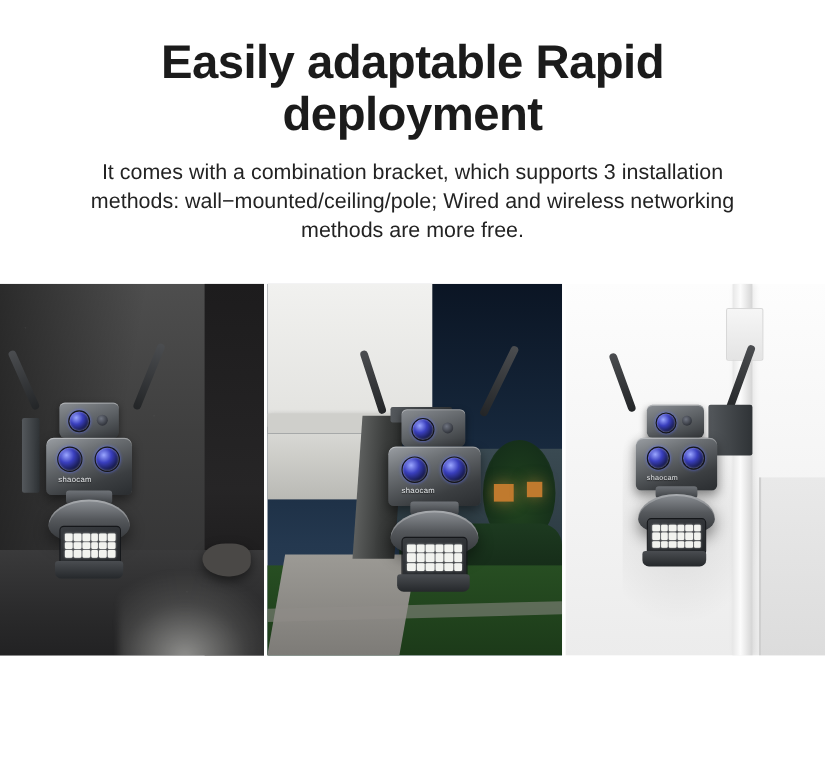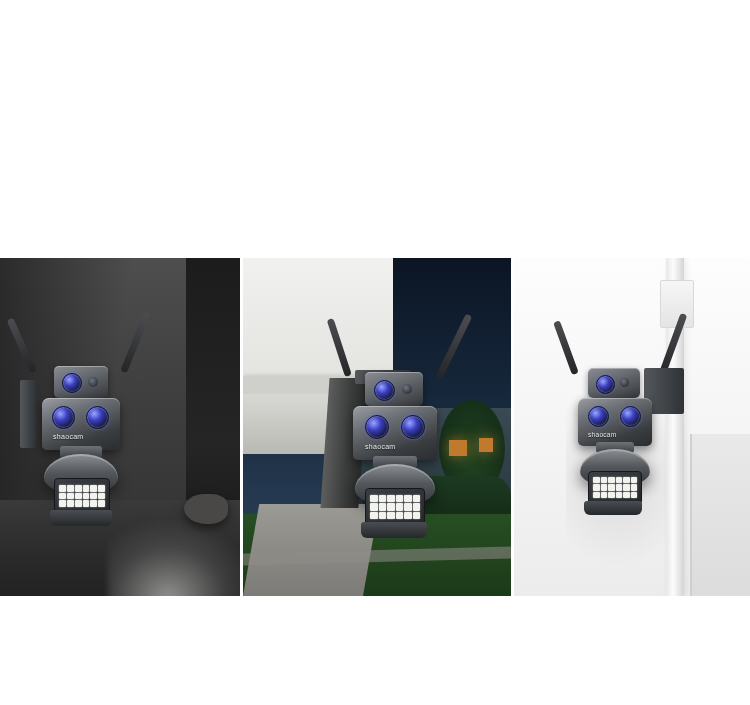--- a/index.html
+++ b/index.html
@@ -262,20 +262,24 @@
     position: absolute;
     background: linear-gradient(90deg, #54585c 0%, #2f3336 100%);
     border-radius: 2px;
   }
 </style>
 </head>
 <body>
 
 <div class="page">
 
+  <div class="header">
+    <h1 class="headline">Easily adaptable Rapid deployment</h1>
+    <p class="subhead">It comes with a combination bracket, which supports 3 installation methods: wall−mounted/ceiling/pole; Wired and wireless networking methods are more free.</p>
+  </div>
 
   <div class="strip">
 
     <div class="panel panel-1">
       <div class="p1-bg"></div>
       <div class="p1-wallR"></div>
       <div class="p1-floor"></div>
       <div class="p1-light"></div>
       <div class="p1-rock"></div>
       <div class="p1-speck"></div>

